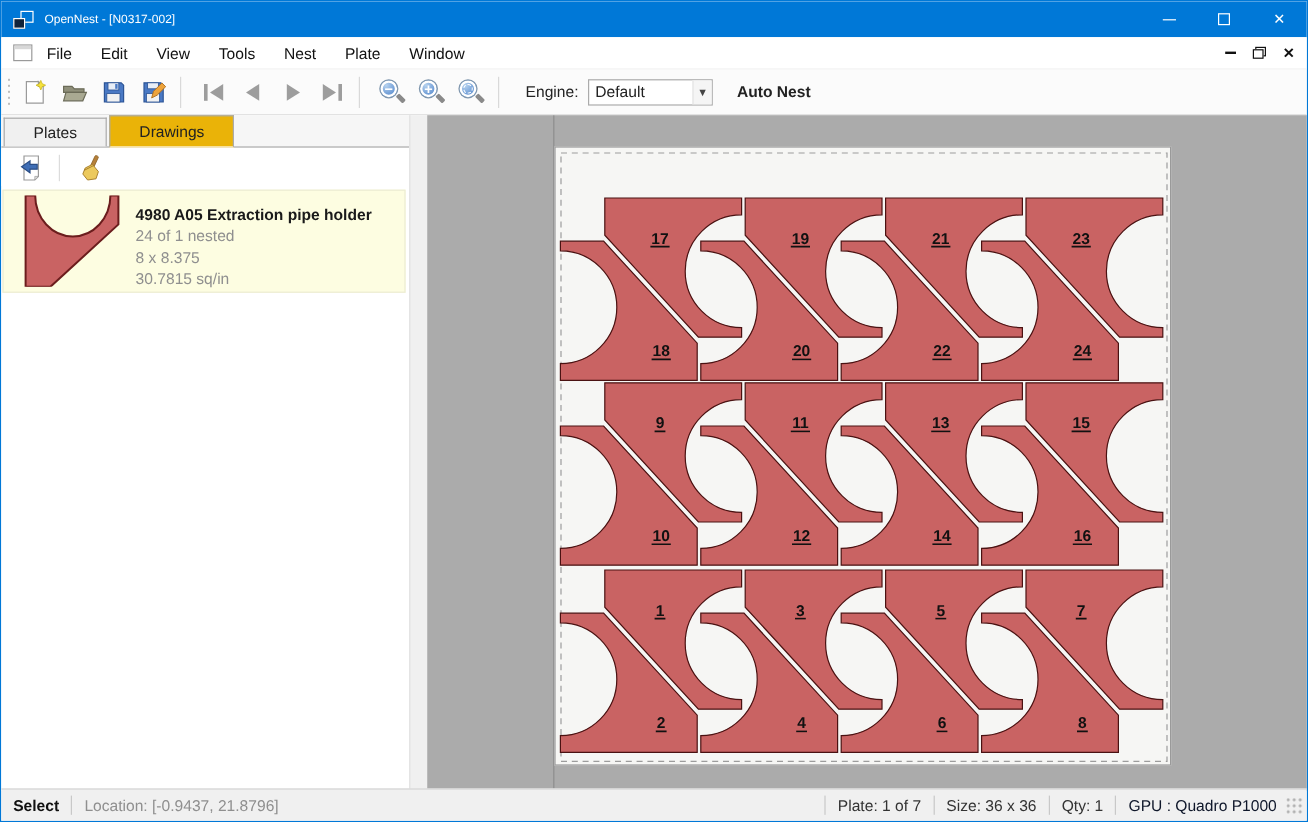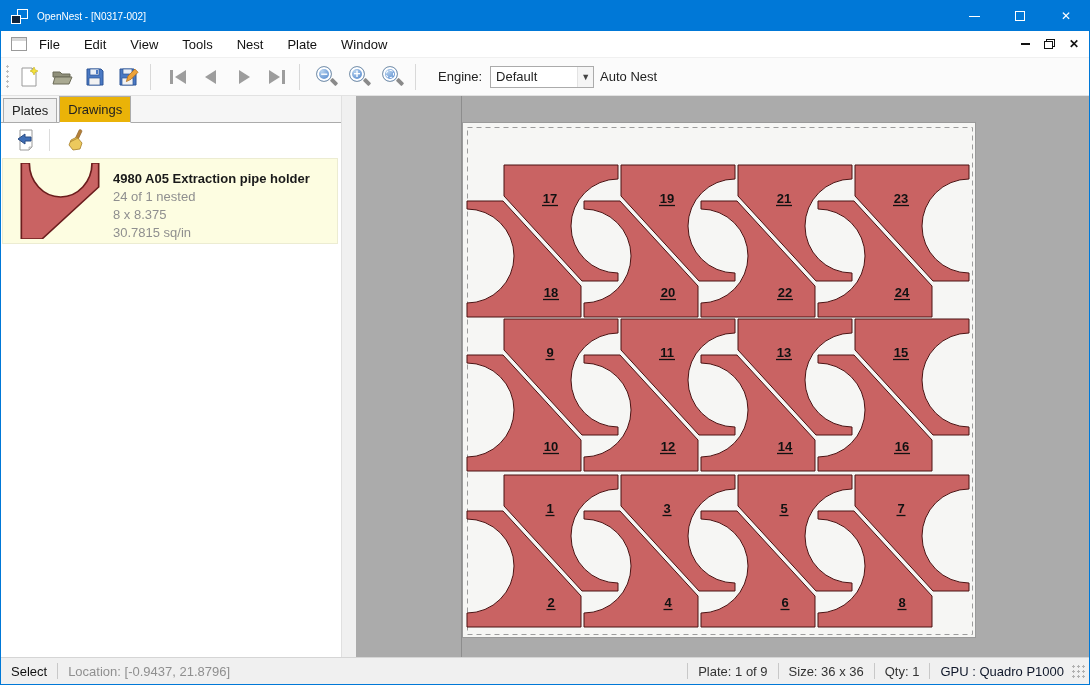--- a/index.html
+++ b/index.html
@@ -46,27 +46,27 @@
     display:flex;align-items:center;justify-content:center;color:#fff;font-weight:bold;font-size:12px;line-height:1;}
   .mag .handle{position:absolute;left:15px;top:15px;width:8px;height:4px;background:#8a8a8a;
     transform:rotate(45deg);border-radius:1px;}
   .lens-dash{width:8px;height:8px;border:1px dashed #fff;border-radius:50%;}
   .engine-label{font-weight:normal;margin-left:14px;}
   .engine-combo{width:104px;height:22px;margin-left:8px;background:#fff;border:1px solid #ababab;
     display:flex;align-items:center;}
   .engine-combo .val{flex:1;padding-left:5px;}
   .engine-combo .arrow{width:16px;height:100%;display:flex;align-items:center;justify-content:center;
     font-size:9px;color:#444;background:#f5f5f5;border-left:1px solid #e3e3e3;}
-  .autonest{padding:3px 6px;}
+  .autonest{margin-left:14px;padding:3px 6px;font-weight:bold;}
   
   .main{position:absolute;left:0;top:95px;width:100%;height:563px;}
   .left-panel{position:absolute;left:0;top:0;width:340px;height:100%;background:#fff;}
   .tabstrip{position:absolute;left:0;top:0;width:100%;height:27px;background:#f6f6f6;
     border-bottom:1px solid #ababab;display:flex;align-items:flex-end;}
-  .tab{height:24px;padding:0 8px;display:flex;align-items:center;background:#f0f0f0;
+  .tab{height:24px;padding:0 24px;display:flex;align-items:center;background:#f0f0f0;
     border:1px solid #ababab;border-bottom:none;margin-left:2px;}
   .tab.active{height:27px;background:#eab308;position:relative;z-index:2;margin-bottom:-1px;border-bottom:1px solid #fff;}
   .panel-toolbar{position:absolute;left:0;top:28px;width:100%;height:31px;background:#fff;
     display:flex;align-items:center;}
   .pt-btn{width:26px;height:26px;margin-left:12px;display:flex;align-items:center;justify-content:center;}
   .pt-sep{width:1px;height:22px;background:#dcdcdc;margin-left:10px;}
   .drawing-item{position:absolute;left:1px;top:62px;width:336px;height:86px;background:#fdfde1;
     border:1px solid #ececd2;display:flex;}
   .thumb{margin:4px 0 0 14px;width:86px;height:76px;}
   .item-text{margin-left:10px;padding-top:12px;}
@@ -76,21 +76,21 @@
     border-left:1px solid #e0e0e0;}
   .canvas{position:absolute;left:355px;top:0;width:735px;height:563px;background:#ababab;overflow:hidden;}
   .guide-v{position:absolute;left:105px;top:0;width:1px;height:100%;background:#8d8d8d;}
   .plate{position:absolute;left:106px;top:26px;width:514px;height:516px;background:#f6f6f4;
     border:1px solid #9a9a9a;}
   .plate svg{position:absolute;left:0;top:0;}
   
   .statusbar{position:absolute;left:0;bottom:0;width:100%;height:27px;background:#f0f0f0;
     border-top:1px solid #d5d5d5;display:flex;align-items:center;font-size:13px;}
   .sb-sep{width:1px;height:16px;background:#c8c8c8;margin:0 10px;}
-  .sb-mode{margin-left:10px;font-weight:normal;color:#111;}
+  .sb-mode{margin-left:10px;font-weight:bold;color:#111;}
   .sb-loc{color:#8f8f8f;}
   .sb-right{margin-left:auto;display:flex;align-items:center;}
   .sb-cell{color:#333;}
   .sb-gpu{color:#0f172a;}
   .sb-grip{width:14px;height:14px;margin:0 3px 0 8px;align-self:flex-end;
     background-image:radial-gradient(#b0b0b0 1.2px,transparent 1.4px);background-size:5px 5px;background-position:right bottom;}
 </style>
 </head>
 <body>
 
@@ -389,21 +389,21 @@
       </div>
     </div>
   </div>
 
   <div class="statusbar">
     <div class="sb-mode">Select</div>
     <div class="sb-sep"></div>
     <div class="sb-loc">Location: [-0.9437, 21.8796]</div>
     <div class="sb-right">
       <div class="sb-sep"></div>
-      <div class="sb-cell">Plate: 1 of 9</div>
+      <div class="sb-cell">Plate: 1 of 7</div>
       <div class="sb-sep"></div>
       <div class="sb-cell">Size: 36 x 36</div>
       <div class="sb-sep"></div>
       <div class="sb-cell">Qty: 1</div>
       <div class="sb-sep"></div>
       <div class="sb-cell sb-gpu">GPU : Quadro P1000</div>
       <div class="sb-grip"></div>
     </div>
   </div>
 

